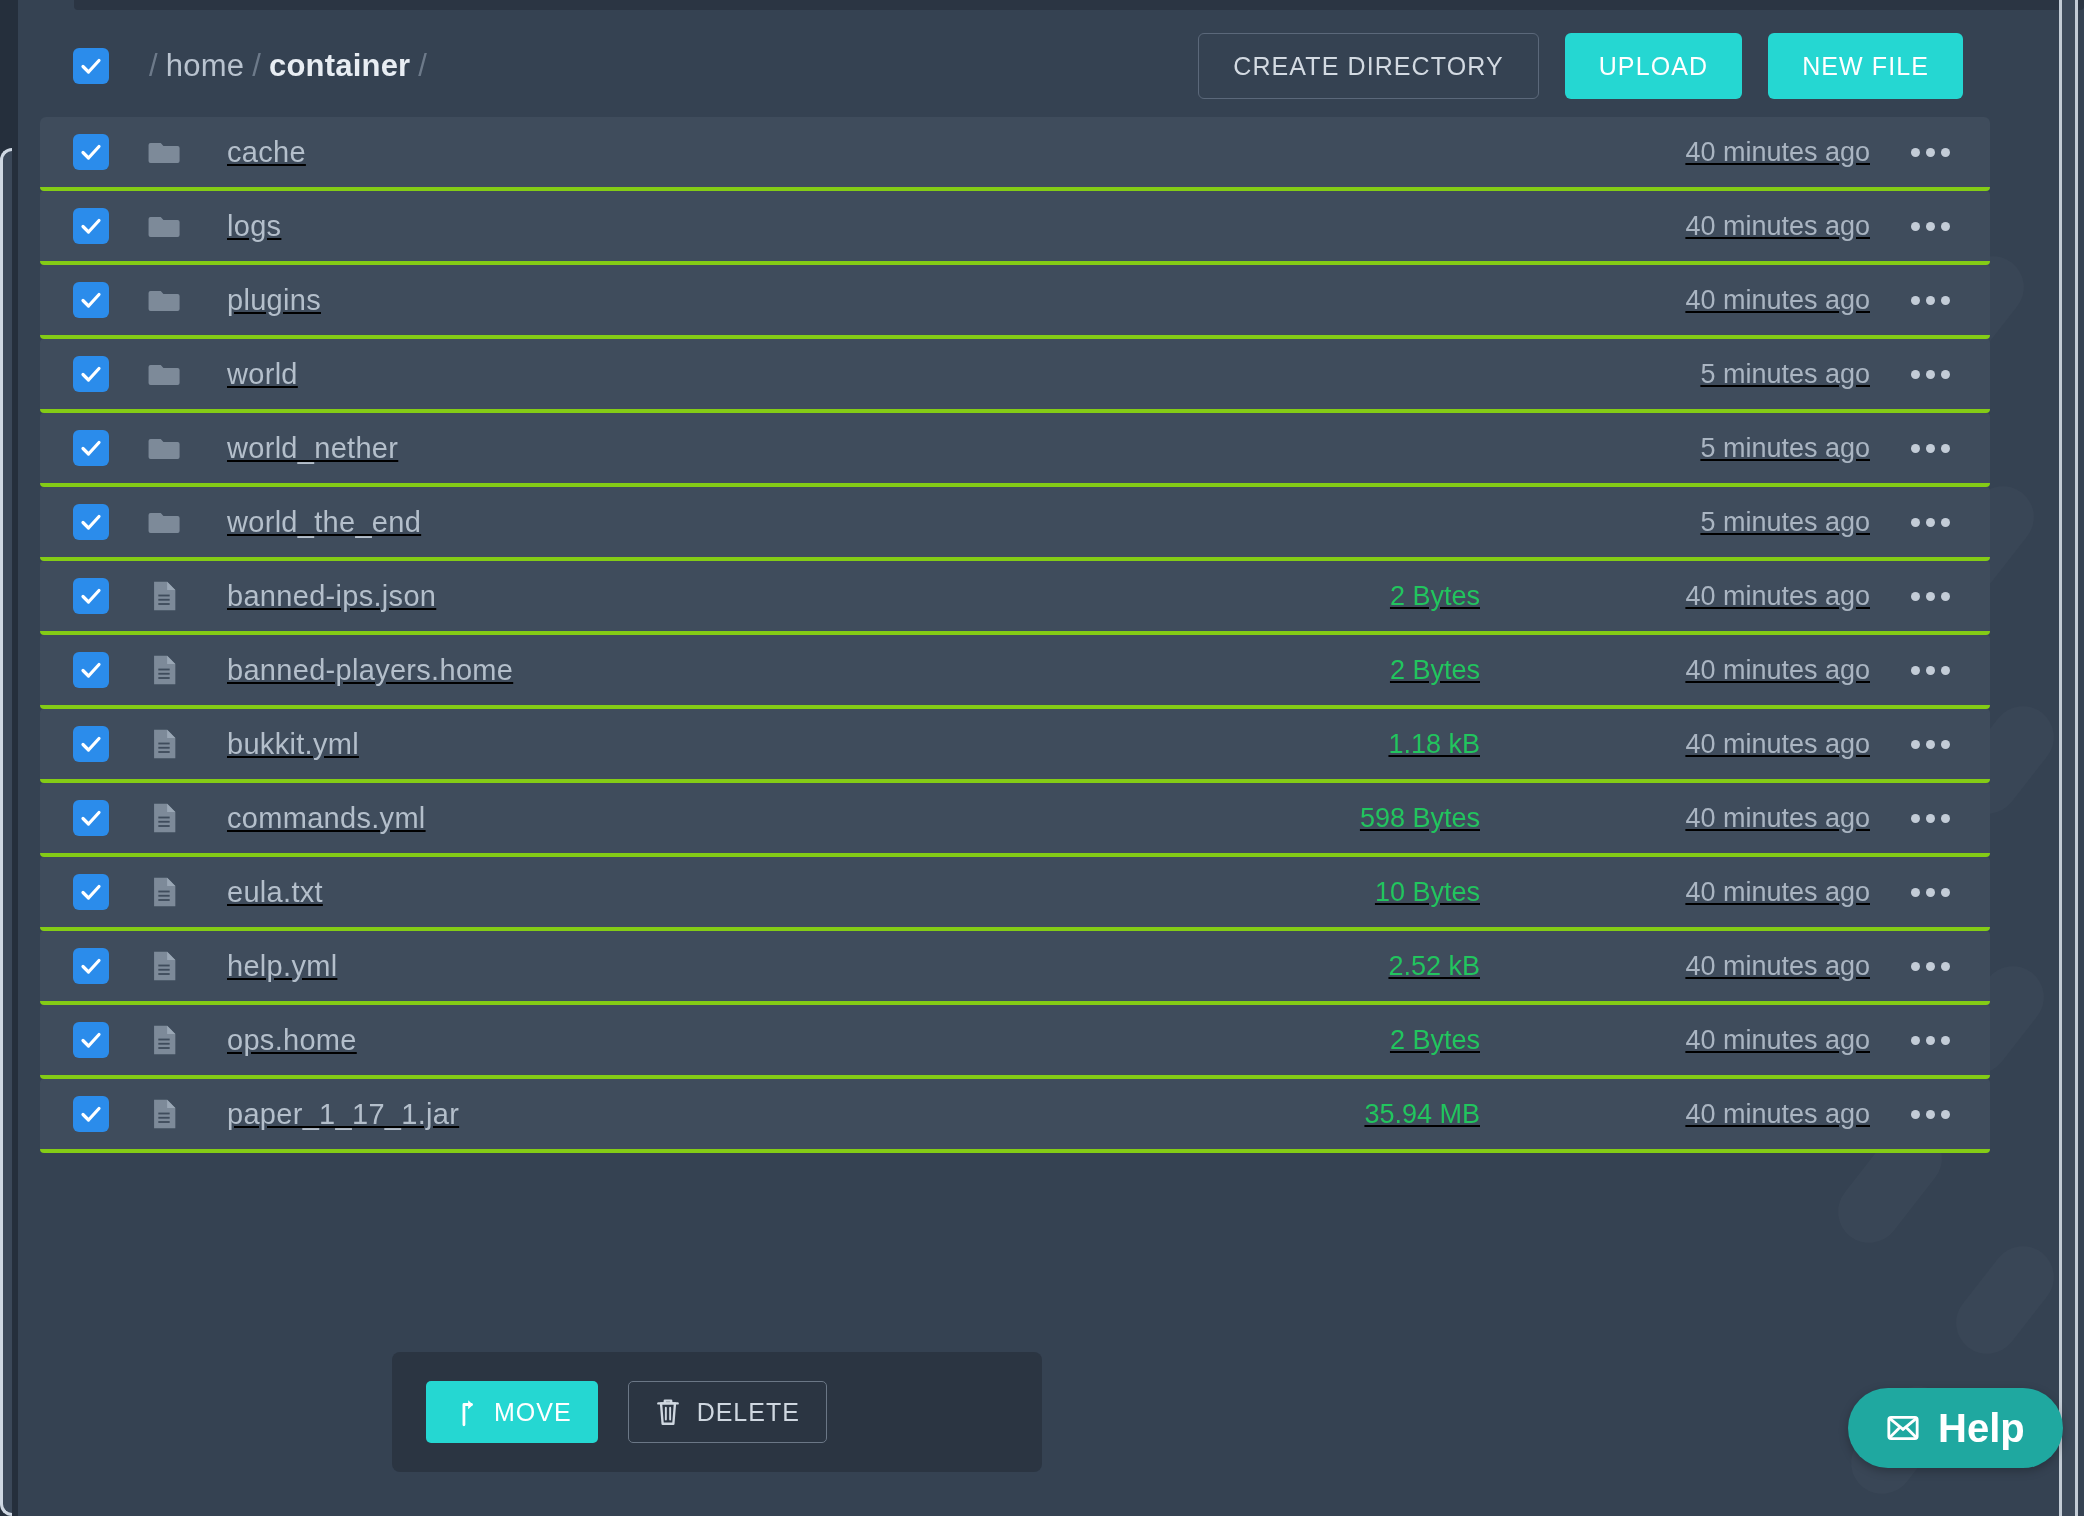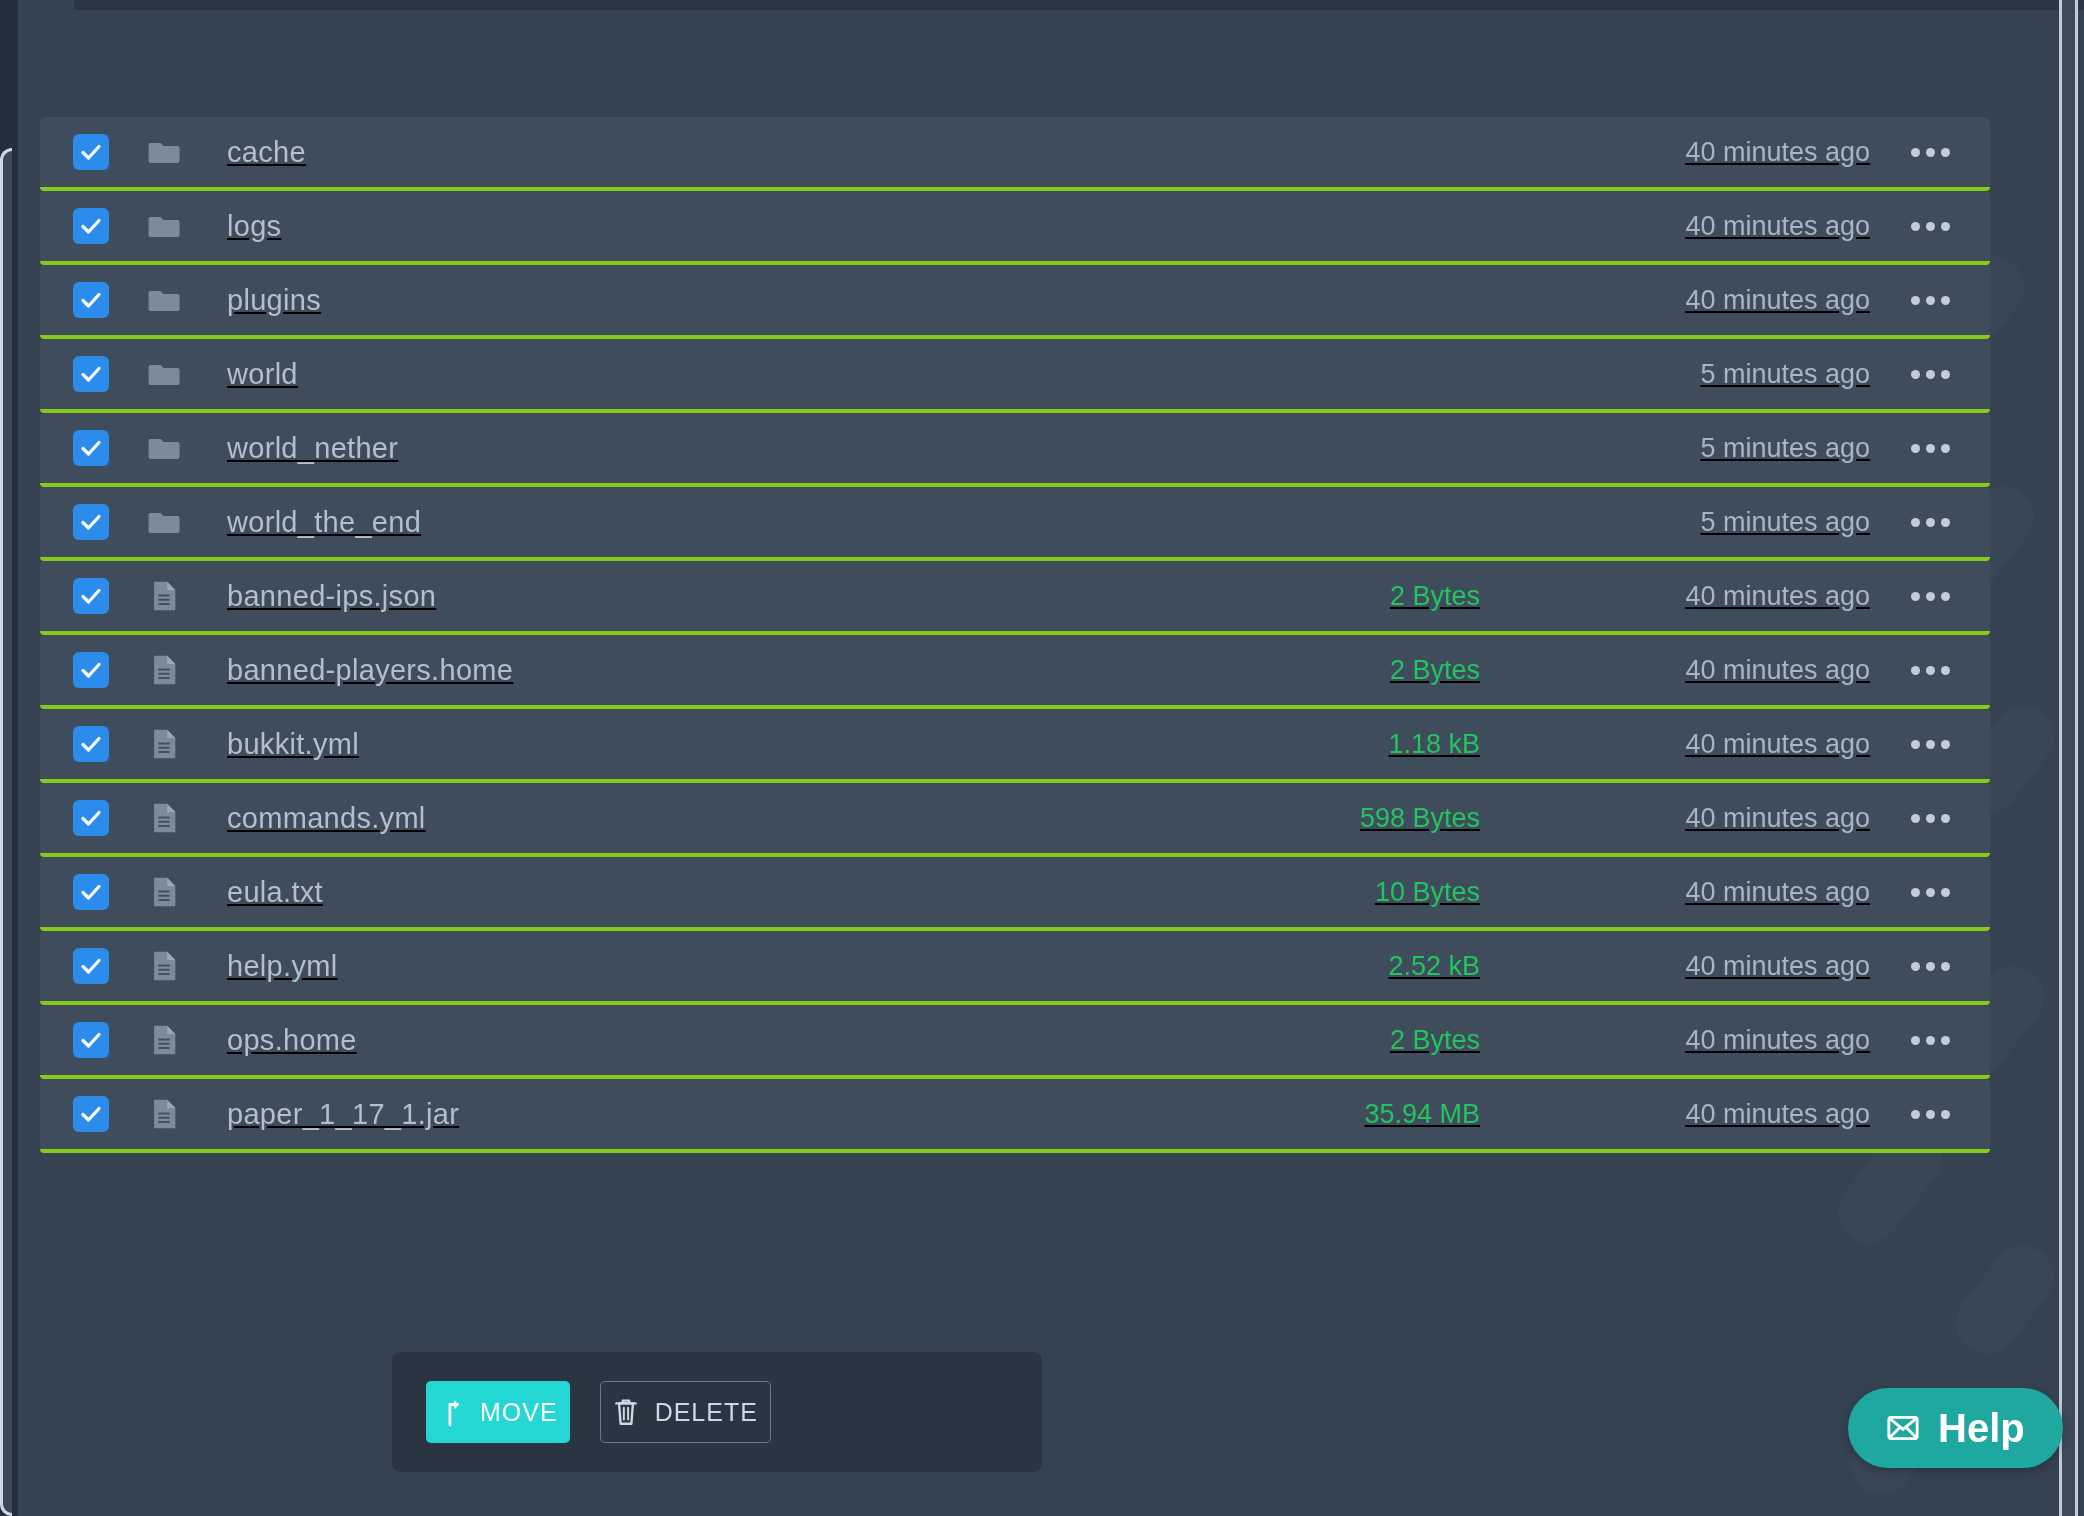--- a/index.html
+++ b/index.html
@@ -165,21 +165,21 @@
   .actionbar {
     position: absolute; left: 392px; top: 1352px;
     width: 650px; height: 120px;
     background: #2b3542;
     border-radius: 8px;
     display: flex; align-items: center;
     gap: 30px; padding-left: 34px;
     z-index: 40;
   }
   .abtn {
-    height: 62px; padding: 0 12px;
+    height: 62px; padding: 0 26px;
     border-radius: 5px;
     display: flex; align-items: center; gap: 16px;
     font-size: 25px; letter-spacing: 1px;
     color: #ffffff; cursor: pointer; white-space: nowrap;
   }
   .abtn.fill { background: #25d7d2; border: none; }
   .abtn.outline { background: transparent; border: 1px solid #6b7786; color: #cfd7e0; }
   .abtn svg { width: 26px; height: 30px; flex: none; }
 
   
@@ -215,20 +215,36 @@
 <div class="left-gutter"></div>
 <div class="left-panel-edge"></div>
 <div class="top-bar"></div>
 
 <div class="rail-track"></div>
 <div class="rail a"></div>
 <div class="rail b"></div>
 
 <div class="content">
 
+  <div class="header">
+    <div class="cb">
+      <svg viewBox="0 0 24 24">
+        <path d="M4 12.5 L9.5 18 L20 6.5" fill="none" stroke="#ffffff" stroke-width="3.2" stroke-linecap="round" stroke-linejoin="round"></path>
+      </svg>
+    </div>
+    <div class="breadcrumb">
+      <span class="sep">/</span><span class="crumb">home</span><span class="sep">/</span><span class="crumb current">container</span><span class="sep">/</span>
+    </div>
+
+    <div class="header-actions">
+      <div class="btn ghost">CREATE DIRECTORY</div>
+      <div class="btn primary">UPLOAD</div>
+      <div class="btn primary">NEW FILE</div>
+    </div>
+  </div>
 
   <div class="table" id="file-table">
       <div class="row">
         <div class="cb">
           <svg viewBox="0 0 24 24">
             <path d="M4 12.5 L9.5 18 L20 6.5" fill="none" stroke="#ffffff" stroke-width="3.2" stroke-linecap="round" stroke-linejoin="round"></path>
           </svg>
         </div>
         <div class="icon-cell">
           <svg viewBox="0 0 24 24">

